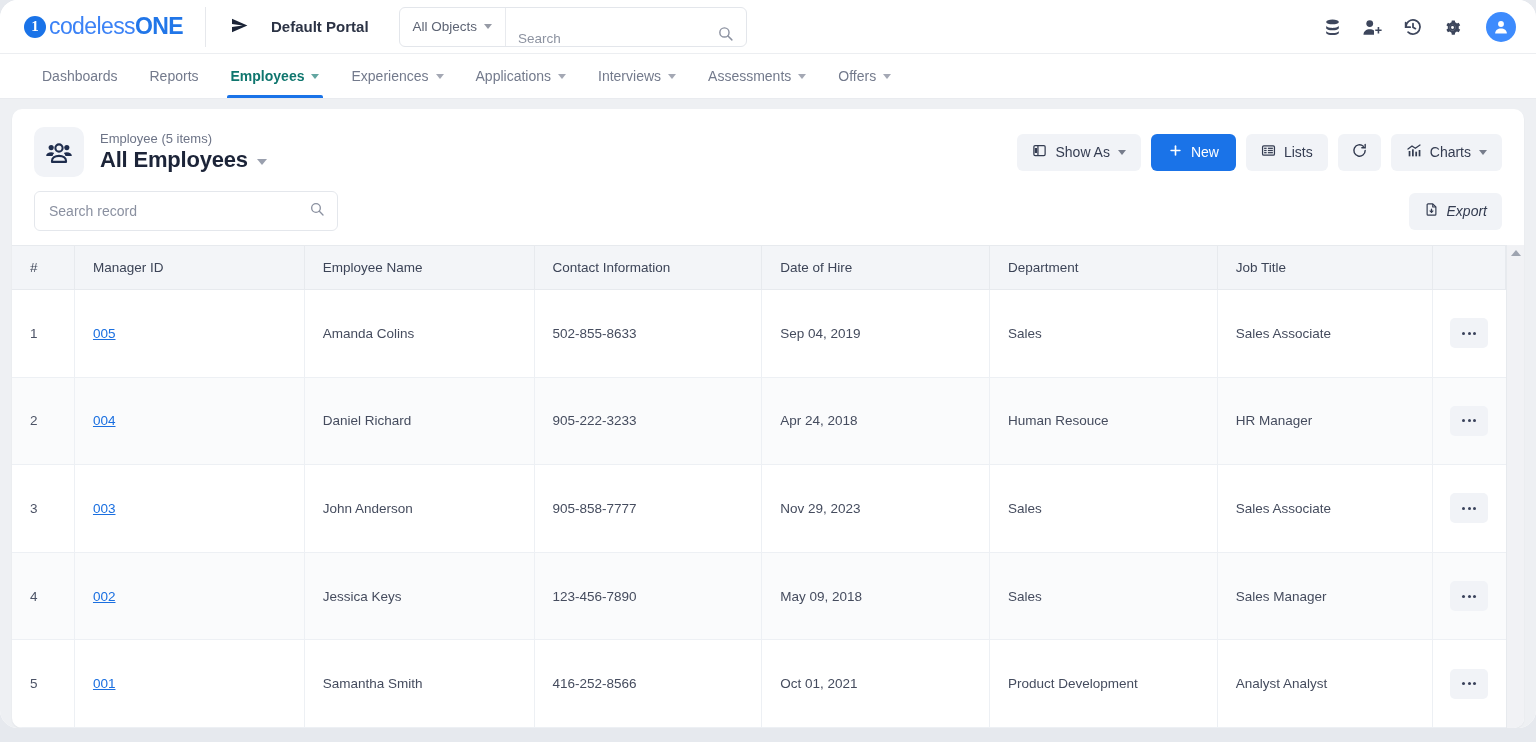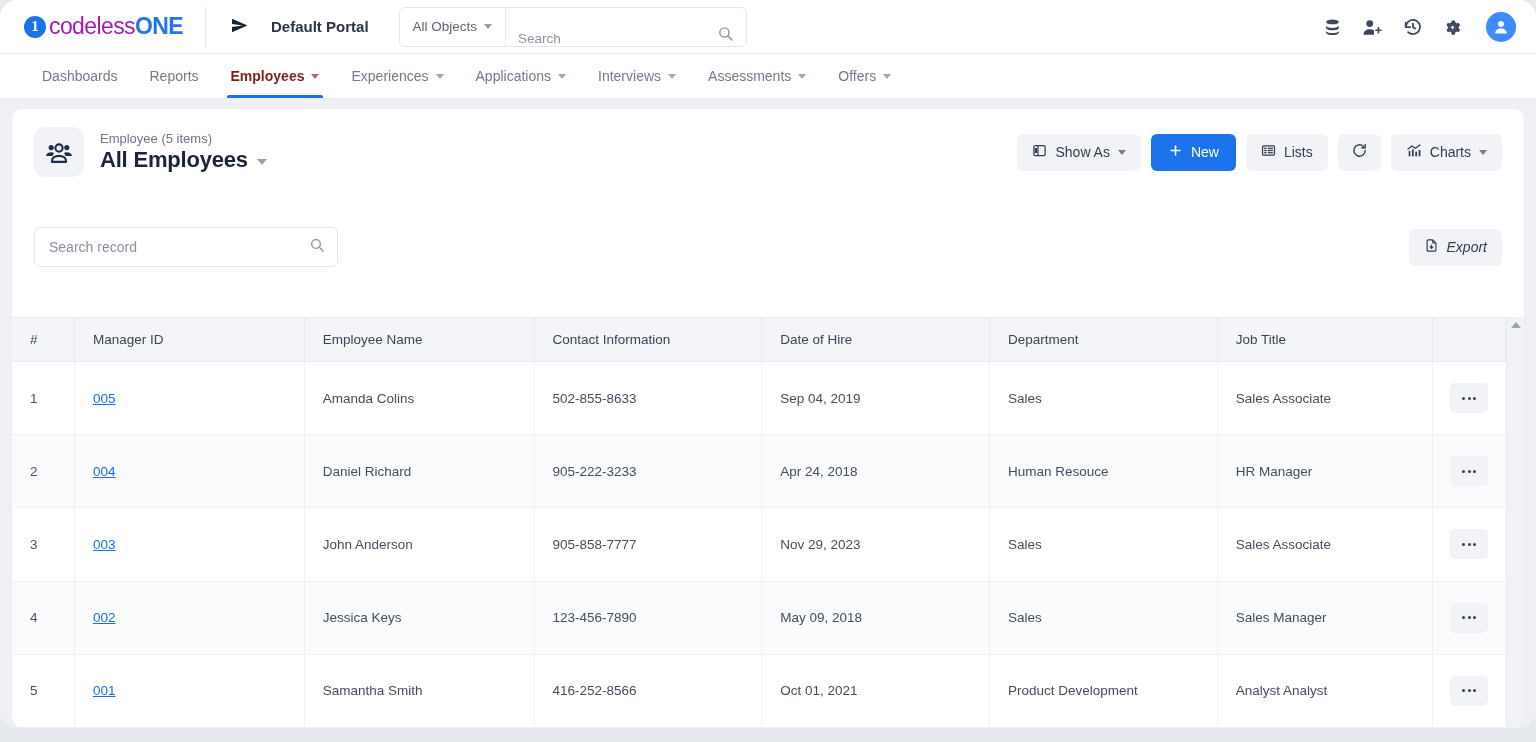--- a/index.html
+++ b/index.html
@@ -36,21 +36,21 @@
     width: 22px; height: 22px; border-radius: 50%;
     background: #1a73e8;
     display: flex; align-items: center; justify-content: center;
     margin-right: 3px;
   }
   .brand-mark span {
     color: #fff; font-size: 15px; font-weight: bold; line-height: 1;
     font-family: "Liberation Serif", serif;
   }
   .brand-text { font-size: 23px; letter-spacing: -0.6px; }
-  .brand-text .a { color: #a21caf; }
+  .brand-text .a { color: #3b82f6; }
   .brand-text .b { color: #2176e8; font-weight: bold; }
 
   .divider-v { width: 1px; height: 40px; background: #e6e8ec; }
 
   .portal {
     display: flex; align-items: center; gap: 22px;
     padding: 0 24px;
     color: #2c3345; font-size: 15px; font-weight: bold;
   }
 
@@ -97,41 +97,40 @@
     background: #fff;
     border-bottom: 1px solid #e9ebef;
   }
   .navitem {
     display: flex; align-items: center; gap: 7px;
     padding: 0 16px;
     color: #737a8c; font-size: 14px;
     position: relative; cursor: pointer;
     white-space: nowrap;
   }
-  .navitem.active { color: #7f1d1d; font-weight: bold; }
+  .navitem.active { color: #0f766e; font-weight: bold; }
   .navitem.active::after {
     content: ""; position: absolute; left: 12px; right: 12px; bottom: 0;
     height: 3px; background: #1a73e8; border-radius: 2px 2px 0 0;
   }
   .caret {
     width: 0; height: 0;
     border-left: 4.5px solid transparent;
     border-right: 4.5px solid transparent;
     border-top: 5px solid currentColor;
     opacity: .65;
   }
 
   
   .page { background: #eef0f3; padding: 10px 12px 0 12px; height: 629px; }
   .card {
     background: #fff; border-radius: 10px; height: 100%;
     display: flex; flex-direction: column;
     box-shadow: 0 1px 2px rgba(20,30,60,.05);
     overflow: hidden;
-    gap: 36px;
   }
 
   .cardhead {
     display: flex; align-items: center;
     padding: 18px 22px 14px 22px;
   }
   .headicon {
     width: 50px; height: 50px; border-radius: 10px;
     background: #f1f3f7;
     display: flex; align-items: center; justify-content: center;

